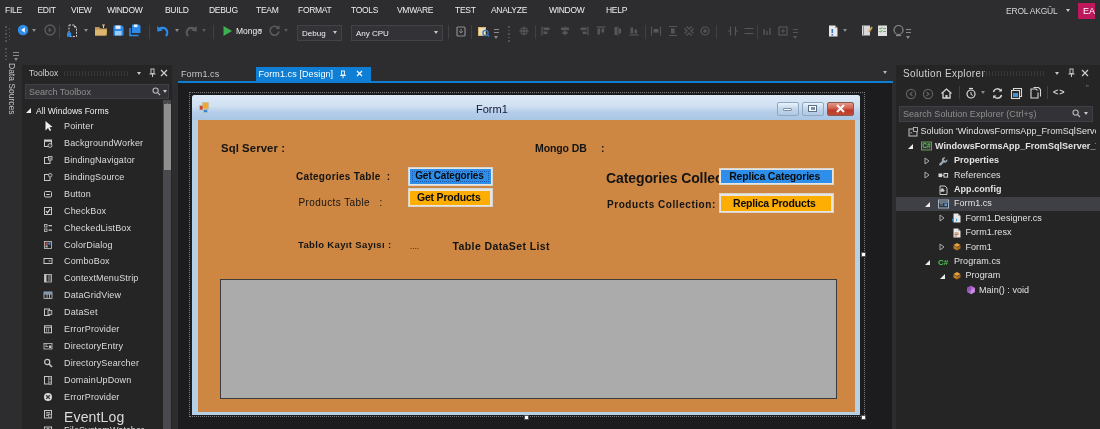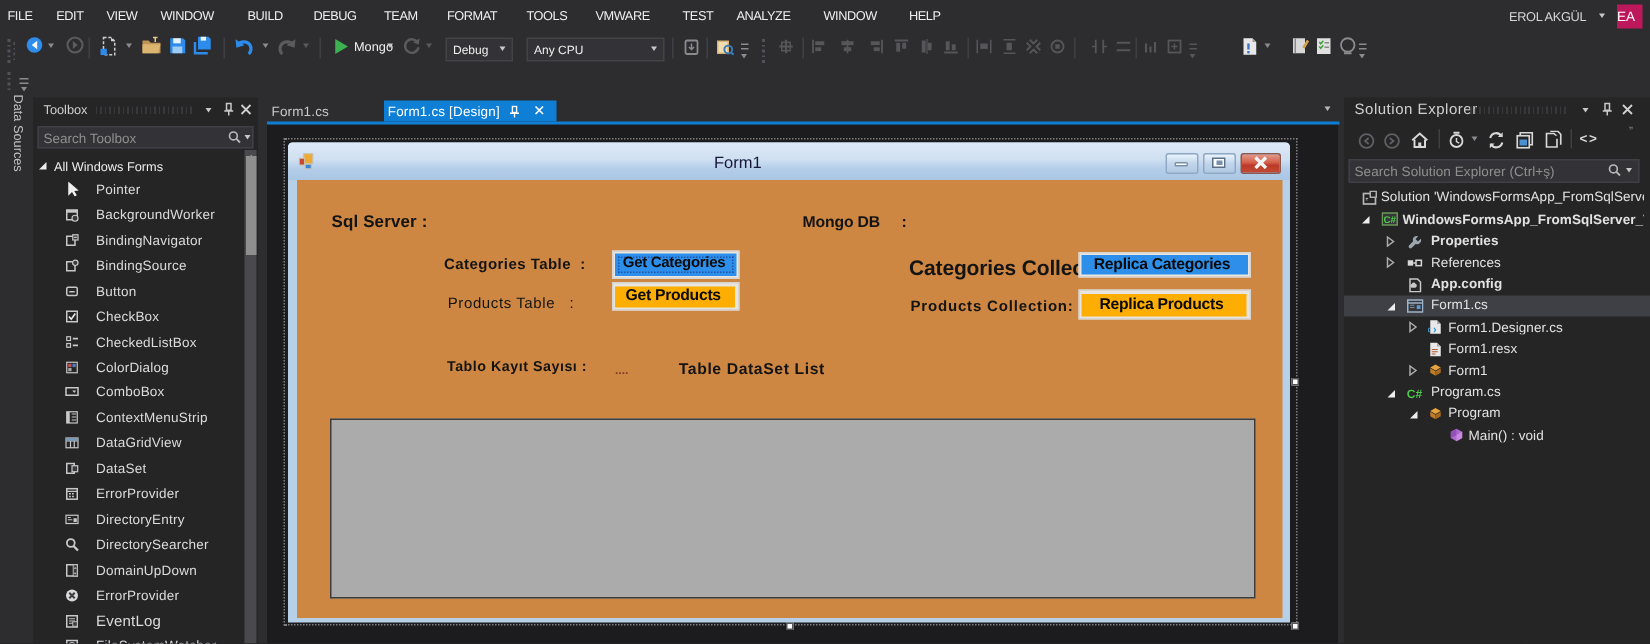--- a/index.html
+++ b/index.html
@@ -19,21 +19,21 @@
 <div class="txt" style="left:256px;top:5px;font-size:8.5px;letter-spacing:-0.3px;color:#eeeeef">TEAM</div>
 <div class="txt" style="left:298px;top:5px;font-size:8.5px;letter-spacing:-0.3px;color:#eeeeef">FORMAT</div>
 <div class="txt" style="left:351px;top:5px;font-size:8.5px;letter-spacing:-0.3px;color:#eeeeef">TOOLS</div>
 <div class="txt" style="left:397px;top:5px;font-size:8.5px;letter-spacing:-0.3px;color:#eeeeef">VMWARE</div>
 <div class="txt" style="left:455px;top:5px;font-size:8.5px;letter-spacing:-0.3px;color:#eeeeef">TEST</div>
 <div class="txt" style="left:491px;top:5px;font-size:8.5px;letter-spacing:-0.3px;color:#eeeeef">ANALYZE</div>
 <div class="txt" style="left:549px;top:5px;font-size:8.5px;letter-spacing:-0.3px;color:#eeeeef">WINDOW</div>
 <div class="txt" style="left:606px;top:5px;font-size:8.5px;letter-spacing:-0.3px;color:#eeeeef">HELP</div>
 <div class="txt" style="left:1006px;top:6px;font-size:8.5px;letter-spacing:-0.2px;color:#d5d5d5">EROL AKGÜL</div>
 <div class="caret" style="left:1066px;top:9px"></div>
-<div class="a" style="left:1078px;top:3px;width:17px;height:16px;background:#be185d;color:#fff;font-size:9px;text-align:left;line-height:16px">EA</div>
+<div class="a" style="left:1078px;top:3px;width:17px;height:16px;background:#be185d;color:#fff;font-size:9px;text-align:right;line-height:16px">EA</div>
 <div class="a" style="left:5px;top:26.0px;width:1.5px;height:1.5px;background:#52525a"></div>
 <div class="a" style="left:5px;top:29.5px;width:1.5px;height:1.5px;background:#52525a"></div>
 <div class="a" style="left:5px;top:33.0px;width:1.5px;height:1.5px;background:#52525a"></div>
 <div class="a" style="left:5px;top:36.5px;width:1.5px;height:1.5px;background:#52525a"></div>
 <div class="a" style="left:5px;top:40.0px;width:1.5px;height:1.5px;background:#52525a"></div>
 <div class="a" style="left:8.5px;top:28.0px;width:1.5px;height:1.5px;background:#52525a"></div>
 <div class="a" style="left:8.5px;top:31.5px;width:1.5px;height:1.5px;background:#52525a"></div>
 <div class="a" style="left:8.5px;top:35.0px;width:1.5px;height:1.5px;background:#52525a"></div>
 <div class="a" style="left:8.5px;top:38.5px;width:1.5px;height:1.5px;background:#52525a"></div>
 <svg class="ico" style="left:16px;top:23px" width="14" height="14" viewBox="0 0 14 14">
@@ -332,21 +332,21 @@
 <svg class="ico" style="left:43px;top:391.6px" width="10" height="10" viewBox="0 0 10 10">
     <circle cx="5" cy="5" r="4" fill="#d8d8d8"></circle>
     <path d="M3.2 3.2 L6.8 6.8 M6.8 3.2 L3.2 6.8" stroke="#3b3b3f" stroke-width="1.3"></path>
   </svg>
 <div class="txt" style="left:64px;top:391.6px;font-size:9px;letter-spacing:0.15px;color:#dcdcdc">ErrorProvider</div>
 <svg class="ico" style="left:43px;top:408.5px" width="10" height="10" viewBox="0 0 10 10">
     <rect x="1.5" y="1.5" width="7" height="7.5" fill="none" stroke="#c8c8c8" stroke-width="1"></rect>
     <path d="M3 3.5 h4 M3 5 h4 M3 6.5 h2.5" stroke="#c8c8c8" stroke-width="0.8"></path>
     <rect x="5.5" y="5.5" width="3" height="3" fill="#3b3b3f" stroke="#c8c8c8" stroke-width="0.6"></rect>
   </svg>
-<div class="txt" style="left:64px;top:409px;font-size:10px;letter-spacing:0.15px;color:#dcdcdc">EventLog</div>
+<div class="txt" style="left:64px;top:409px;font-size:14px;letter-spacing:0.15px;color:#dcdcdc">EventLog</div>
 <svg class="ico" style="left:43px;top:425.4px" width="10" height="10" viewBox="0 0 10 10">
     <rect x="1.5" y="2" width="7" height="6.5" fill="none" stroke="#c8c8c8" stroke-width="1"></rect>
     <circle cx="5" cy="5.2" r="1.8" fill="none" stroke="#c8c8c8" stroke-width="0.9"></circle>
   </svg>
 <div class="txt" style="left:64px;top:425.4px;font-size:9px;letter-spacing:0.15px;color:#dcdcdc">FileSystemWatcher</div>
 <div class="a" style="left:163px;top:100px;width:8px;height:329px;background:#4a4a4e"></div>
 <svg class="ico" style="left:164.5px;top:103px" width="5" height="4" viewBox="0 0 5 4">
     <path d="M2.5 0 L5 4 H0 Z" fill="#999"></path>
   </svg>
 <div class="a" style="left:163.5px;top:104px;width:7px;height:66px;background:#8f8f8f"></div>

